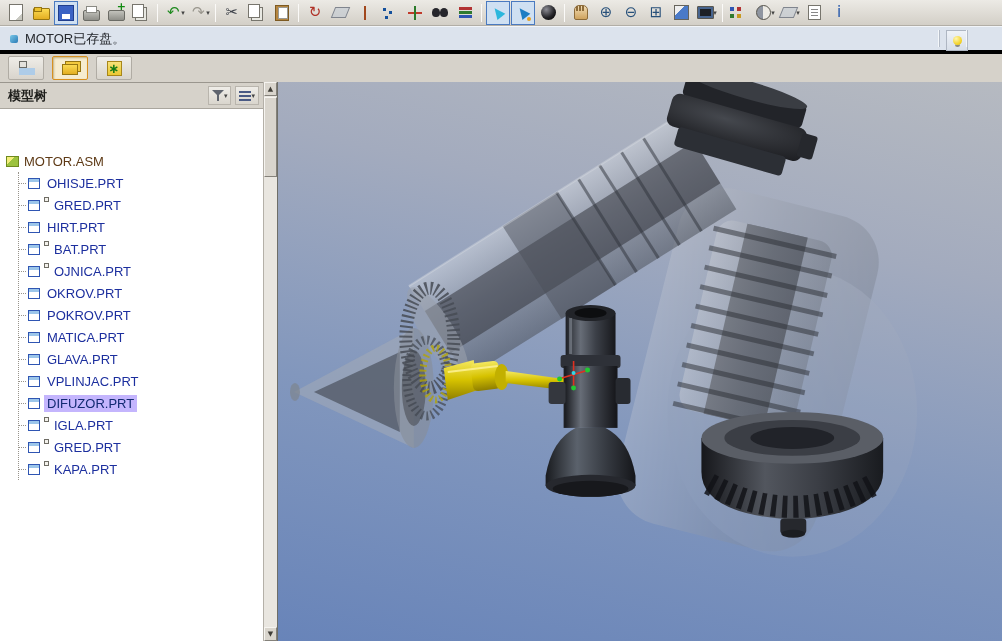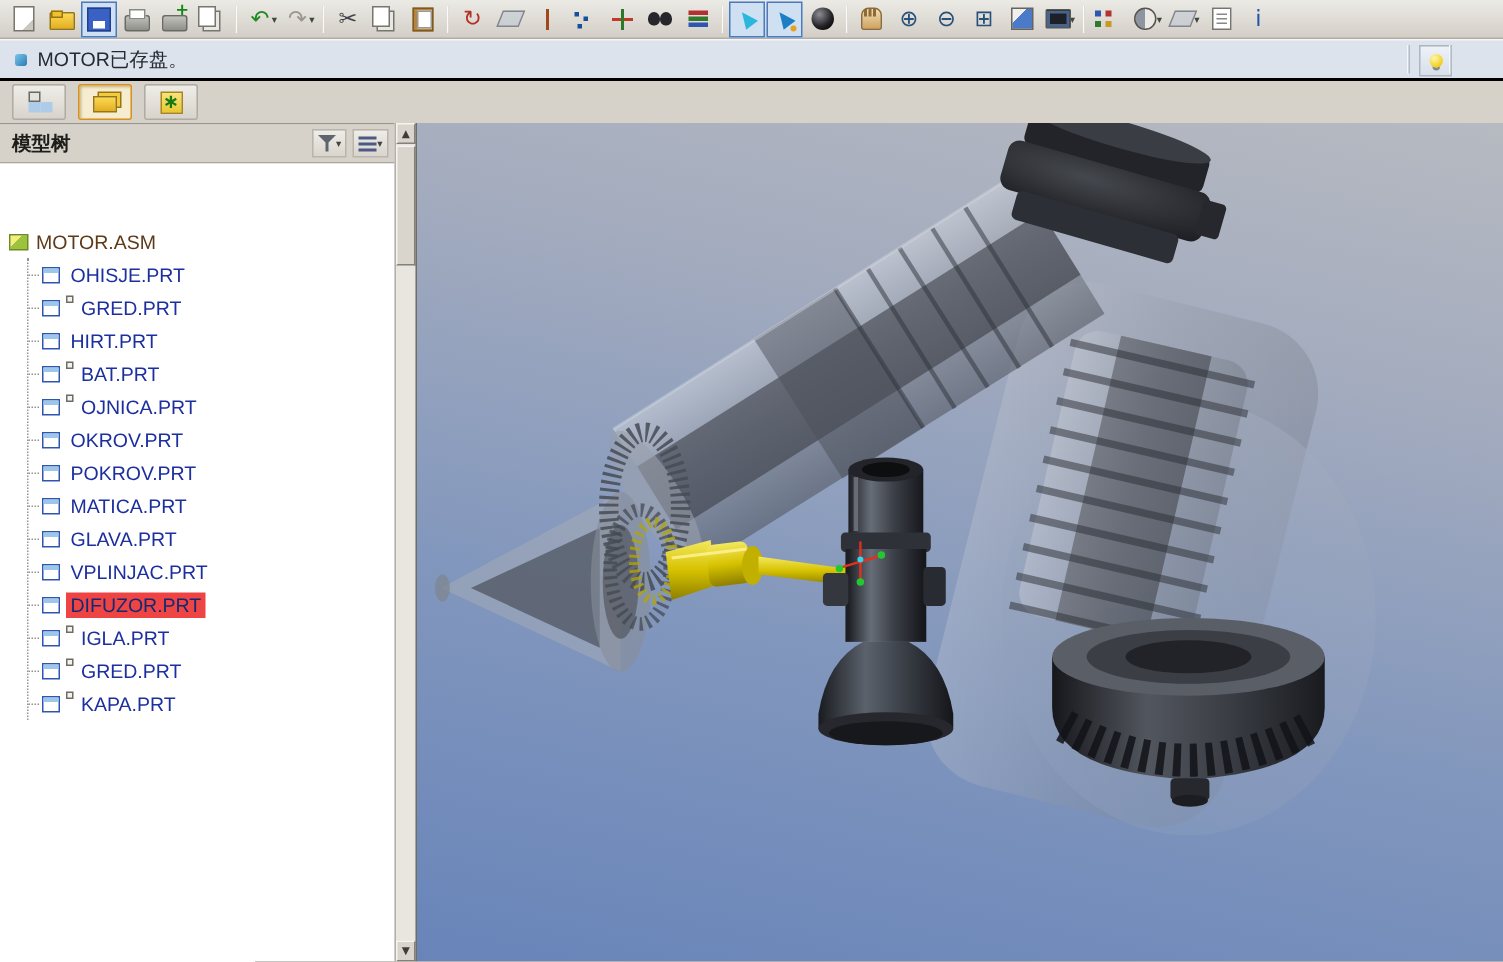--- a/index.html
+++ b/index.html
@@ -46,21 +46,21 @@
   .t-hand::after { content:""; position:absolute; left:5px; top:3px; width:2px; height:5px; background:#8d6b39; box-shadow:3px 0 0 #8d6b39, 6px 0 0 #8d6b39; }
   .t-brush::before { content:""; width:13px; height:13px; background:linear-gradient(135deg,#efefef 35%,#4a7ac8 35%); border:1px solid #66645c; }
   .t-monitor::before { content:""; width:15px; height:11px; background:#1d2026; border:1px solid #595751; box-shadow:inset 0 0 0 2px #47648e; border-radius:1px; }
   .t-vm::before { content:""; width:4px; height:4px; background:#2f55b2; box-shadow:7px 0 0 #b23232, 0 7px 0 #2f7a2f, 7px 7px 0 #c89a20; margin:-7px 7px 0 -7px; }
   .t-dstyle::before { content:""; width:13px; height:13px; border-radius:50%; border:1px solid #55534b; background:linear-gradient(90deg,#8f95a0 50%,#eceae4 50%); }
   .t-note::before { content:""; width:11px; height:13px; background:#fff; border:1px solid #77756d; }
   .t-note::after { content:""; position:absolute; left:7px; top:6px; width:7px; height:1px; background:#888; box-shadow:0 3px 0 #888, 0 6px 0 #888; }
 
   
   .msgbar { position:absolute; left:0; top:26px; width:100%; height:28px; background:#dce3ed;
-            border-top:1px solid #f2f5f9; border-bottom:2px solid #000000;
+            border-top:1px solid #f2f5f9; border-bottom:4px solid #000000;
             display:flex; align-items:center; padding-left:8px; }
   .msg-dot { width:8px; height:8px; border-radius:2px; background:linear-gradient(135deg,#79c7e8,#2a7ab5); margin:0 7px 0 2px; flex:none; }
   .msg-text { color:#26292e; }
   .msgbar::after { content:""; position:absolute; right:62px; top:3px; bottom:3px; width:1px; background:#b4bcc8; box-shadow:-1px 0 0 #f4f7fa, 28px 0 0 #b4bcc8, 27px 0 0 #f4f7fa; }
   .lamp-wrap { position:absolute; right:34px; top:3px; width:22px; height:21px; border:1px solid #aeb6c2;
                background:linear-gradient(#eef2f8,#d8dfe9); display:flex; align-items:center; justify-content:center; }
   .lamp-bulb { width:9px; height:9px; border-radius:50%; background:radial-gradient(circle at 35% 30%, #fff6b0, #f2cf1c 70%, #c9a50e); box-shadow:0 4px 0 -2px #8a8a84; }
 
   
   .row2 { position:absolute; left:0; top:54px; width:100%; height:28px; background:#d6d2ca;
@@ -94,21 +94,21 @@
   .root-row { display:flex; align-items:center; height:22px;margin-top:36px; }
   .asm-icon { width:13px; height:11px; background:linear-gradient(135deg,#f4ee7a 40%,#9cc23e 40%); border:1px solid #6f8a1f; margin-right:5px; flex:none; }
   .root-label { color:#5e3a16; white-space:nowrap; }
   .tree-items { margin-left:12px; border-left:1px dotted #98948c; }
   .tree-row { display:flex; align-items:center; height:22px; position:relative; padding-left:9px; }
   .tree-row::before { content:""; position:absolute; left:0; top:11px; width:7px; border-top:1px dotted #98948c; }
   .part-icon { width:12px; height:11px; background:#fff; border:1px solid #2f55b2; position:relative; margin-right:4px; flex:none; }
   .part-icon::after { content:""; position:absolute; left:0; top:0; width:100%; height:3px; background:#9cc6ea; }
   .marker { width:5px; height:5px; border:1px solid #6e6c64; background:#f4f2ec; align-self:flex-start; margin:3px 2px 0 0; flex:none; }
   .tree-label { color:#1c2f9e; padding:1px 3px; white-space:nowrap; }
-  .tree-label.selected { background:#ef4444; color:#122a72; }
+  .tree-label.selected { background:#c4b5fd; color:#122a72; }
 
   
   .v-scroll { position:absolute; left:263px; top:82px; width:14px; height:559px; background:#e9e6e0; border-left:1px solid #b4b0a8; }
   .sbtn { position:absolute; left:0; width:13px; height:14px; background:#d9d5cd; border:1px solid;
           border-color:#f6f4f0 #84817a #84817a #f6f4f0; font-size:7px; display:flex; align-items:center;
           justify-content:center; color:#3f3d37; font-family:"DejaVu Sans",sans-serif; }
   .sbtn.up { top:0; }
   .sbtn.down { bottom:0; }
   .sthumb { position:absolute; left:0; top:15px; width:13px; height:80px; background:#d9d5cd; border:1px solid;
             border-color:#f6f4f0 #84817a #84817a #f6f4f0; }

